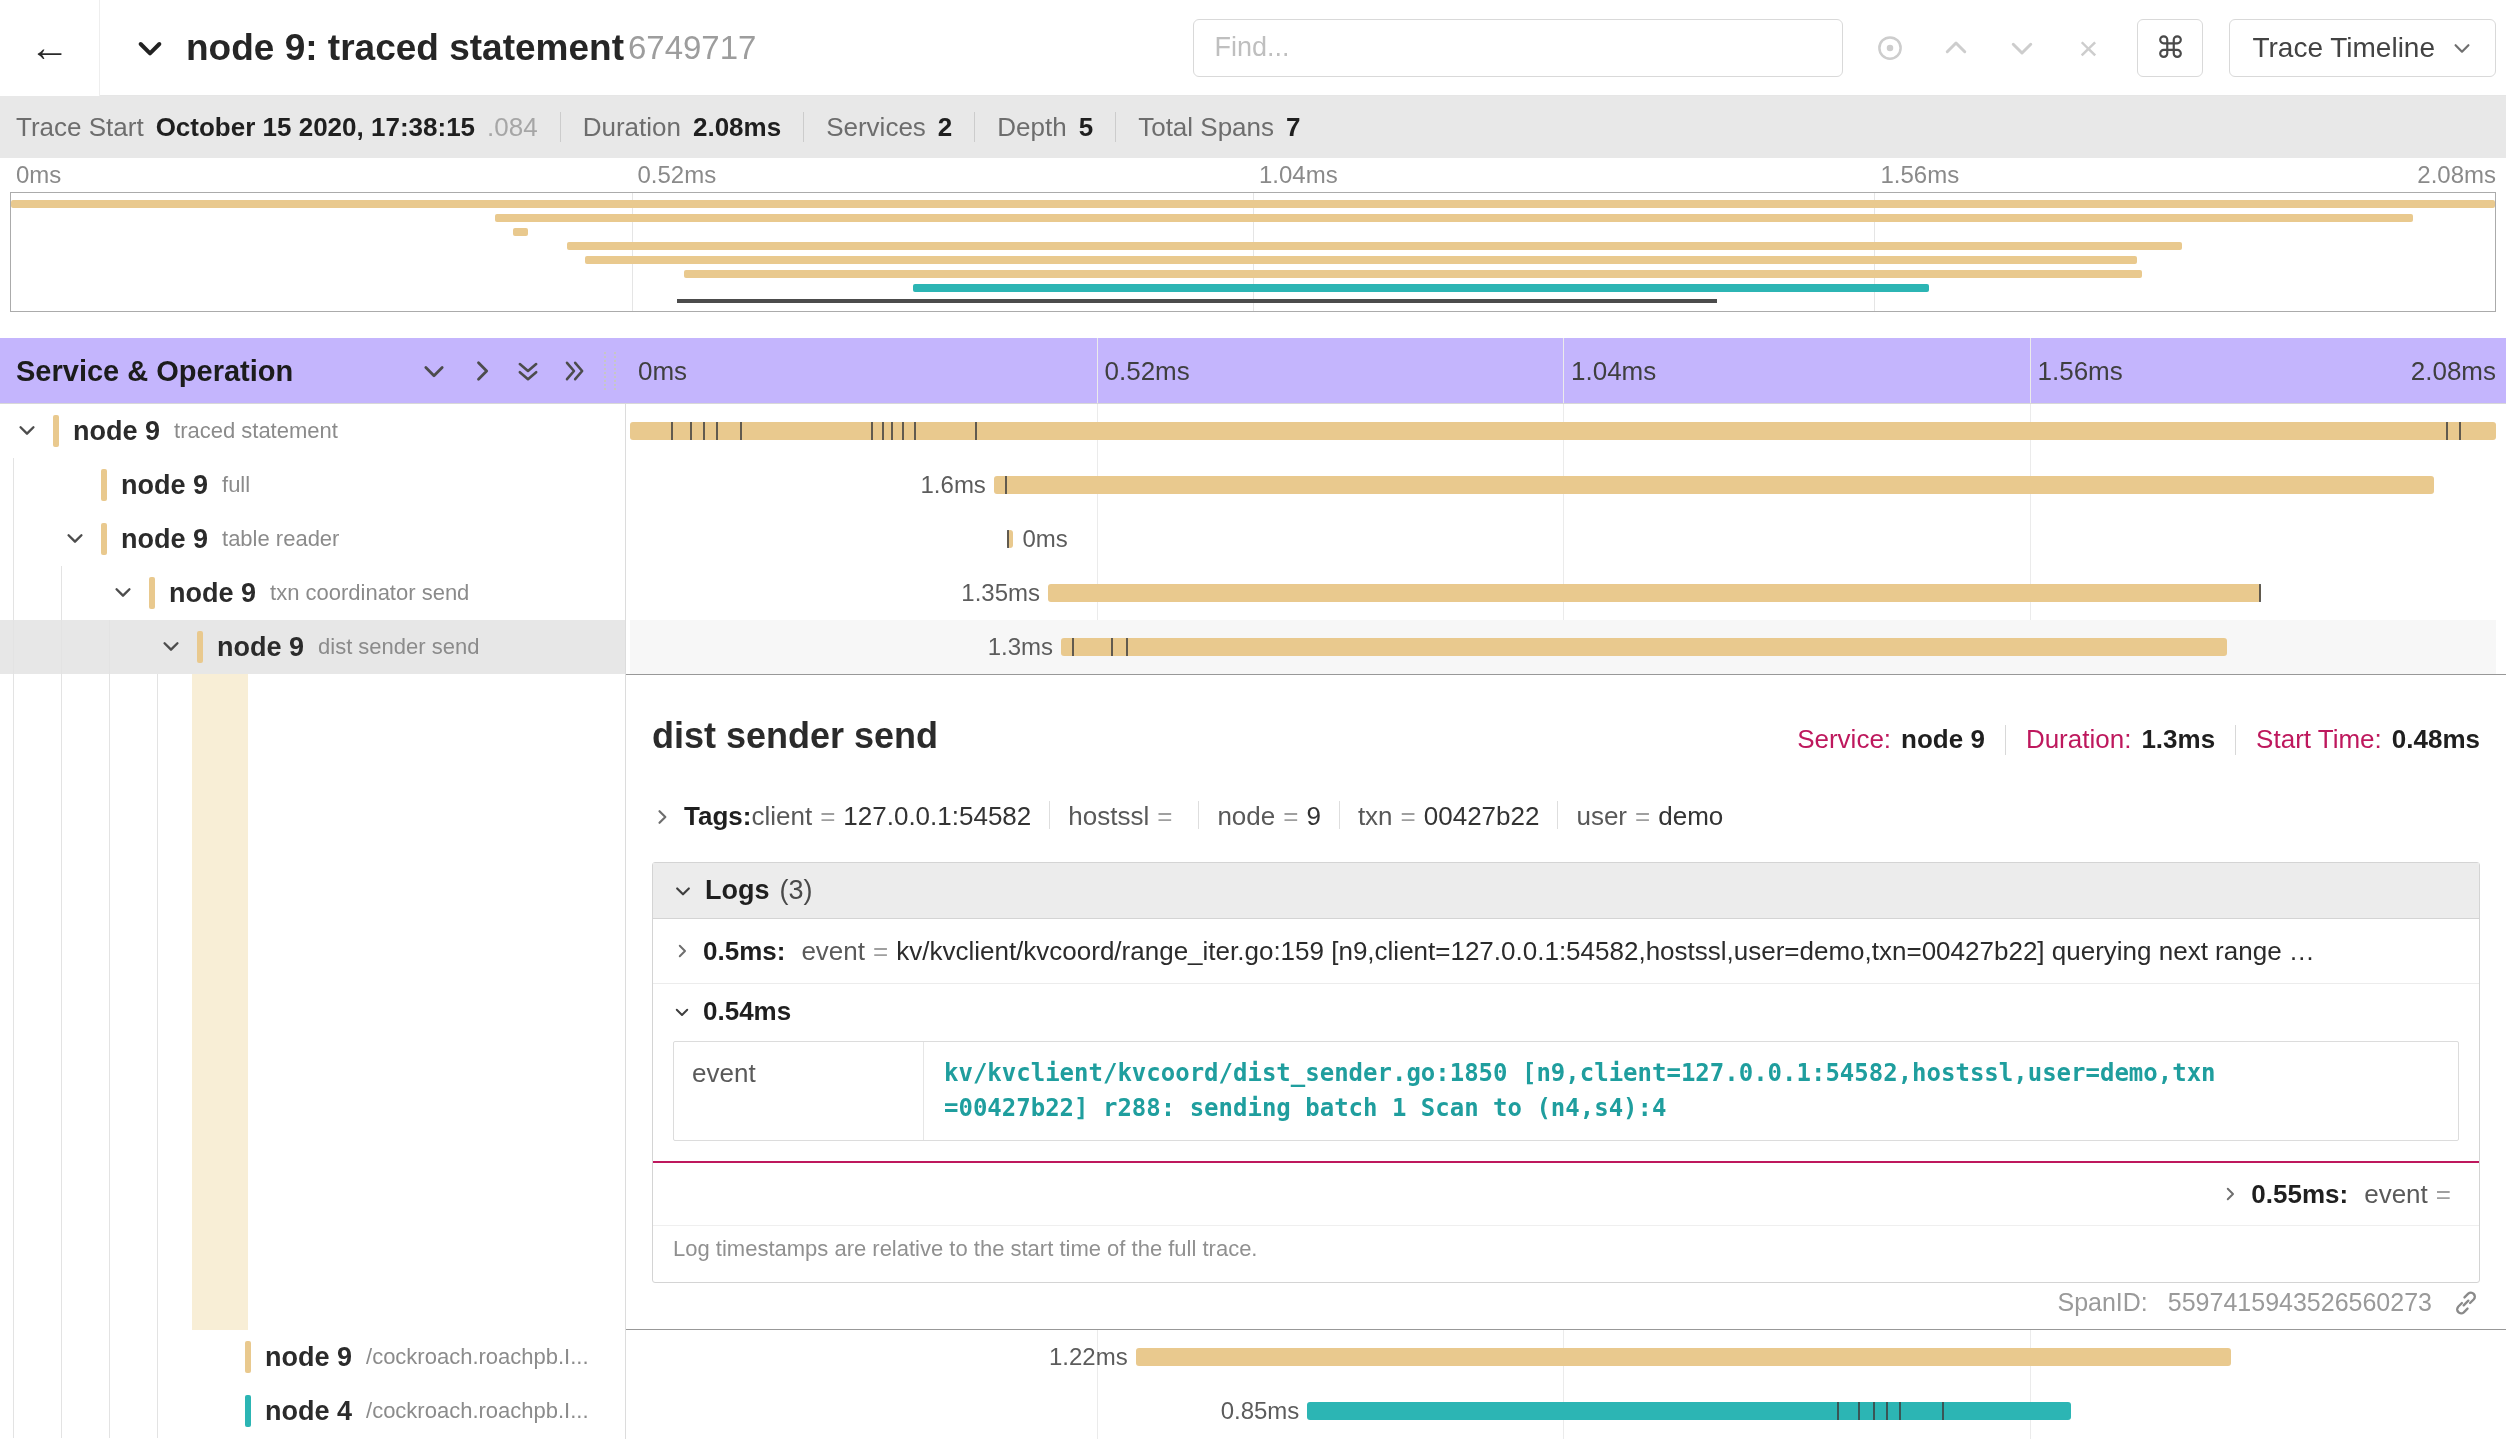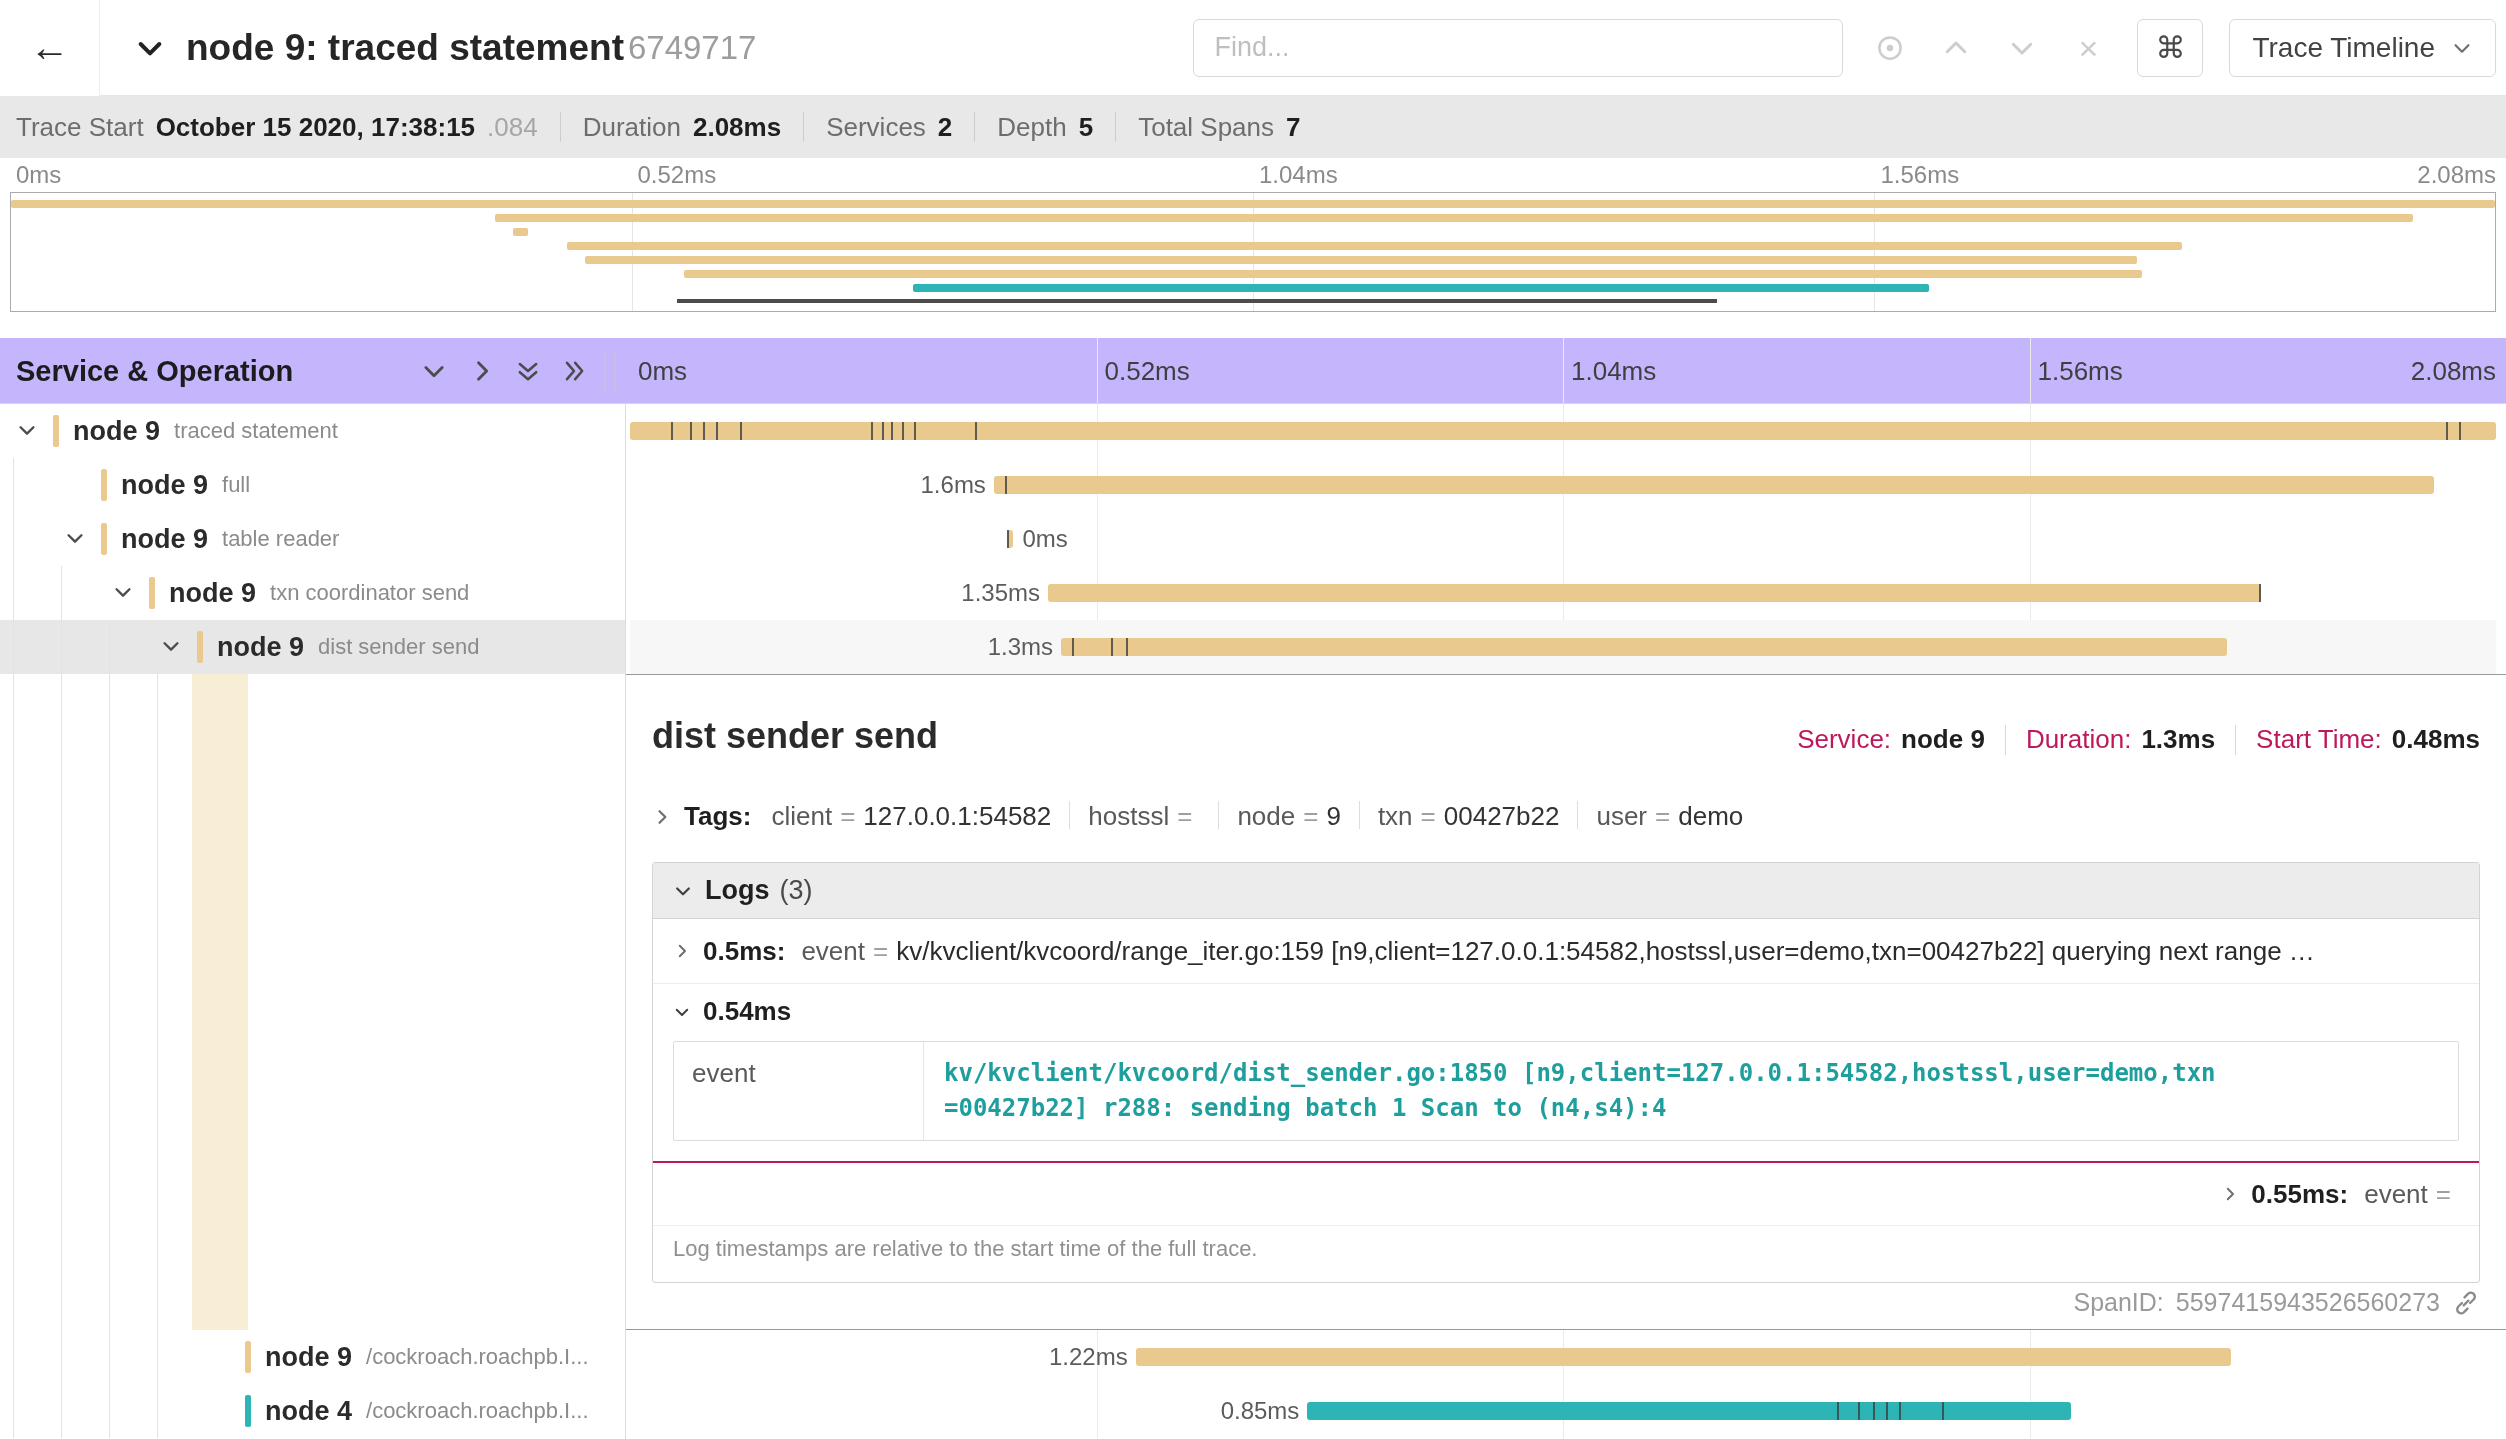--- a/index.html
+++ b/index.html
@@ -83,21 +83,21 @@
   .detail-panel { position: absolute; left: 626px; top: 270px; width: 1880px; height: 656px; background: #fff;
                   border-top: 1px solid #989898; border-bottom: 1px solid #989898; z-index: 3; }
   .detail-head { display: flex; justify-content: space-between; align-items: baseline; padding: 40px 26px 0 26px; }
   .detail-title { font-size: 36px; font-weight: 700; color: #2b2b2b; }
   .detail-meta { display: flex; align-items: center; font-size: 26px; }
   .m-label { color: #be185d; }
   .m-value { color: #1f1f1f; font-weight: 700; margin-left: 10px; }
   .m-sep { width: 1px; height: 30px; background: #d8d8d8; margin: 0 20px; }
   .tags-row { display: flex; align-items: center; padding: 44px 26px 0 26px; font-size: 26px; cursor: pointer; }
   .tags-label { font-weight: 700; color: #1f1f1f; margin-left: 12px; }
-  #tags-list { display: flex; align-items: flex-start; margin-left: 20px; }
+  #tags-list { display: flex; align-items: flex-start; }
   .tag-item { display: flex; align-items: center; }
   .tag-key { color: #595959; }
   .tag-eq { color: #9f9f9f; margin: 0 8px; }
   .tag-val { color: #333; }
   .tag-sep { width: 1px; height: 28px; background: #dedede; margin: 0 18px; }
   .logs-box { margin: 30px 26px 0 26px; border: 1px solid #d4d4d4; border-radius: 3px; background: #fff; }
   .logs-header { height: 56px; background: #ececec; border-bottom: 1px solid #d4d4d4; display: flex;
                  align-items: center; padding: 0 20px; font-size: 27px; cursor: pointer; }
   .logs-title { font-weight: 700; color: #1f1f1f; margin-left: 12px; }
   .logs-count { margin-left: 10px; color: #4a4a4a; }
@@ -109,21 +109,21 @@
   .log-eq { color: #9f9f9f; margin: 0 8px; }
   .log-val { color: #2b2b2b; overflow: hidden; text-overflow: ellipsis; }
   .log-exp-head { display: flex; align-items: center; height: 56px; padding: 0 20px; font-size: 26px;
                   border-top: 1px solid #ececec; cursor: pointer; }
   .kv-table { display: flex; border: 1px solid #dcdcdc; margin: 2px 20px 20px 20px; border-radius: 2px; }
   .kv-key { width: 250px; padding: 16px 0 16px 18px; font-size: 26px; color: #5a5a5a; border-right: 1px solid #e6e6e6; }
   .kv-val { padding: 14px 20px; font-family: "DejaVu Sans Mono", monospace; font-size: 24px; font-weight: 700;
             color: #1f9e9e; line-height: 35px; width: 1325px; word-break: break-all; }
   .logs-footer { padding: 10px 20px 20px 20px; font-size: 22px; color: #909090; border-top: 1px solid #efefef; }
   .spanid { position: absolute; right: 26px; bottom: 12px; display: flex; align-items: center;
-            font-size: 25px; color: #9a9a9a; gap: 12px; margin-top: 35px; }
+            font-size: 25px; color: #9a9a9a; gap: 20px; margin-top: 35px; }
   .link-icon { display: flex; align-items: center; cursor: pointer; }
 </style>
 </head>
 <body>
 
 <div class="header">
   <button class="back-btn">
       <span>←</span>
     </button>
   <span class="title-chev">

